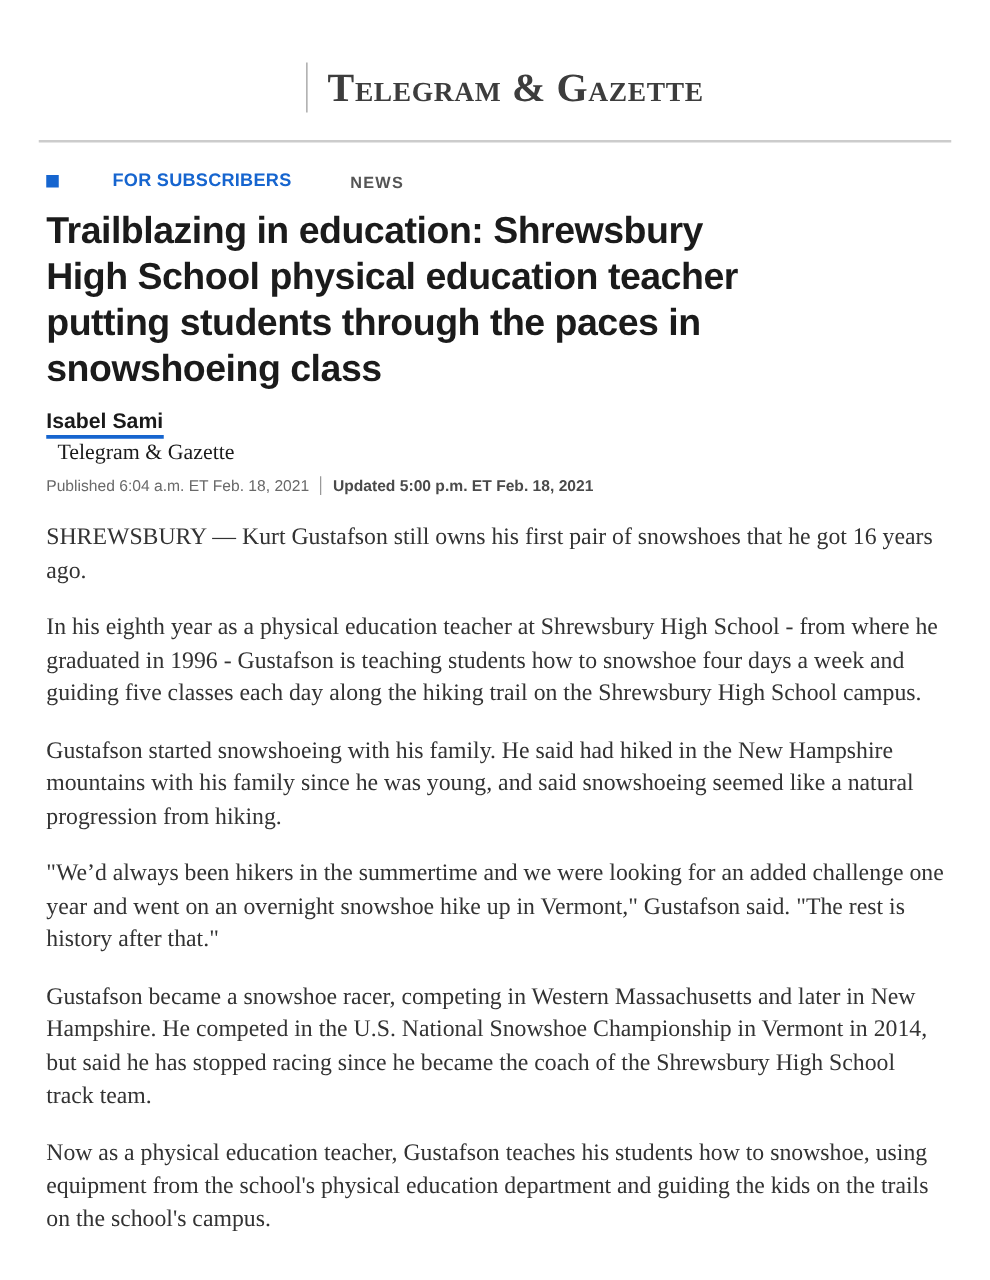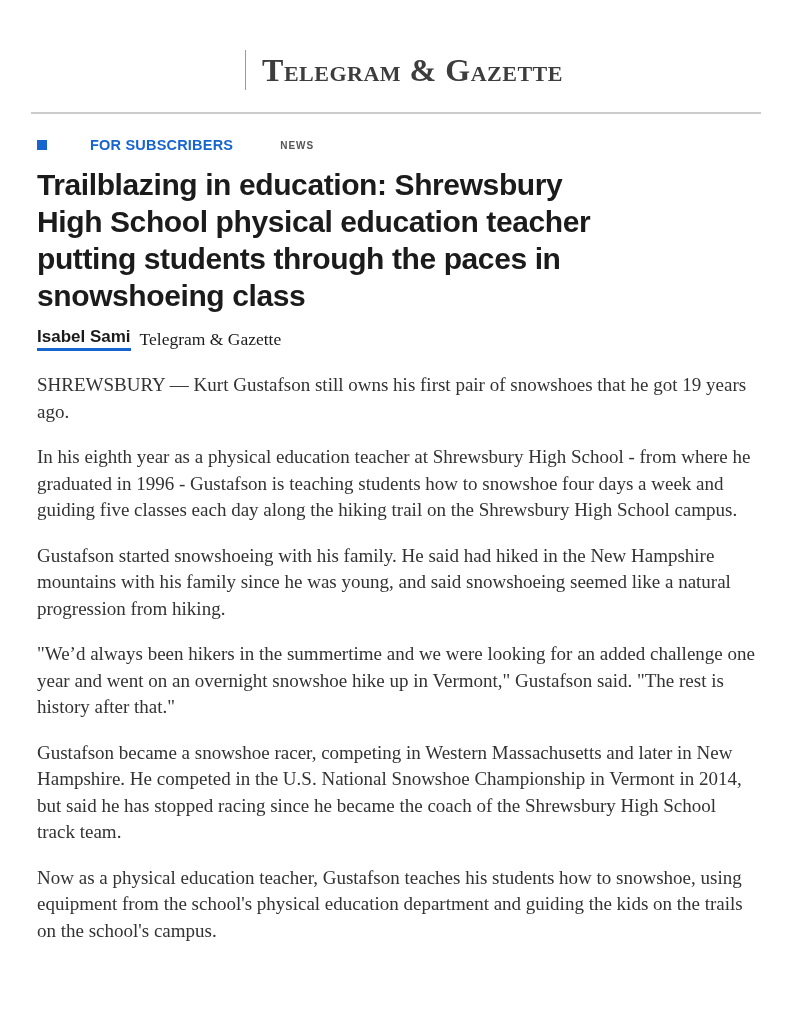--- a/index.html
+++ b/index.html
@@ -81,21 +81,21 @@
     color: var(--accent_blue);
     font-weight: 700;
     font-size: 14.5px;
     letter-spacing: 0.2px;
     text-decoration: none;
     cursor: pointer;
   }
   .section-label {
     color: var(--section_gray);
     font-weight: 700;
-    font-size: 10px;
+    font-size: 13px;
     letter-spacing: 1px;
     margin-left: 11px;
     text-decoration: none;
     cursor: pointer;
     text-align: right;
   }
 
   h1.headline {
     margin-top: 13px;
     font-family: "Liberation Sans", sans-serif;
@@ -103,21 +103,22 @@
     font-size: 30px;
     line-height: 37px;
     letter-spacing: -0.4px;
     color: var(--headline_color);
     white-space: pre-line;
   }
 
   .byline-row {
     margin-top: 13px;
     display: flex;
-    align-items: center;
+    align-items: flex-start;
+    flex-direction: column;
   }
   .author-link {
     font-family: "Liberation Sans", sans-serif;
     font-weight: 700;
     font-size: 17px;
     color: #1a1a1a;
     text-decoration: none;
     border-bottom: 3px solid var(--accent_blue);
     padding-bottom: 1px;
     cursor: pointer;
@@ -179,23 +180,28 @@
   <h1 class="headline">Trailblazing in education: Shrewsbury
 High School physical education teacher
 putting students through the paces in
 snowshoeing class</h1>
 
   <div class="byline-row">
     <a class="author-link">Isabel Sami</a>
     <span class="byline-org">Telegram &amp; Gazette</span>
   </div>
 
+  <div class="pub-row">
+    <span class="published-text">Published 6:04 a.m. ET Feb. 18, 2021</span>
+    <span class="pub-sep"></span>
+    <span class="updated-text">Updated 5:00 p.m. ET Feb. 18, 2021</span>
+  </div>
 
   <div class="article-body">
-      <p>SHREWSBURY — Kurt Gustafson still owns his first pair of snowshoes that he got 19 years ago.</p>
+      <p>SHREWSBURY — Kurt Gustafson still owns his first pair of snowshoes that he got 16 years ago.</p>
       <p>In his eighth year as a physical education teacher at Shrewsbury High School - from where he graduated in 1996 - Gustafson is teaching students how to snowshoe four days a week and guiding five classes each day along the hiking trail on the Shrewsbury High School campus.</p>
       <p>Gustafson started snowshoeing with his family. He said had hiked in the New Hampshire mountains with his family since he was young, and said snowshoeing seemed like a natural progression from hiking.</p>
       <p>"We’d always been hikers in the summertime and we were looking for an added challenge one year and went on an overnight snowshoe hike up in Vermont," Gustafson said. "The rest is history after that."</p>
       <p>Gustafson became a snowshoe racer, competing in Western Massachusetts and later in New Hampshire. He competed in the U.S. National Snowshoe Championship in Vermont in 2014, but said he has stopped racing since he became the coach of the Shrewsbury High School track team.</p>
       <p>Now as a physical education teacher, Gustafson teaches his students how to snowshoe, using equipment from the school's physical education department and guiding the kids on the trails on the school's campus.</p>
     </div>
 
 </main>
 
 </body></html>

